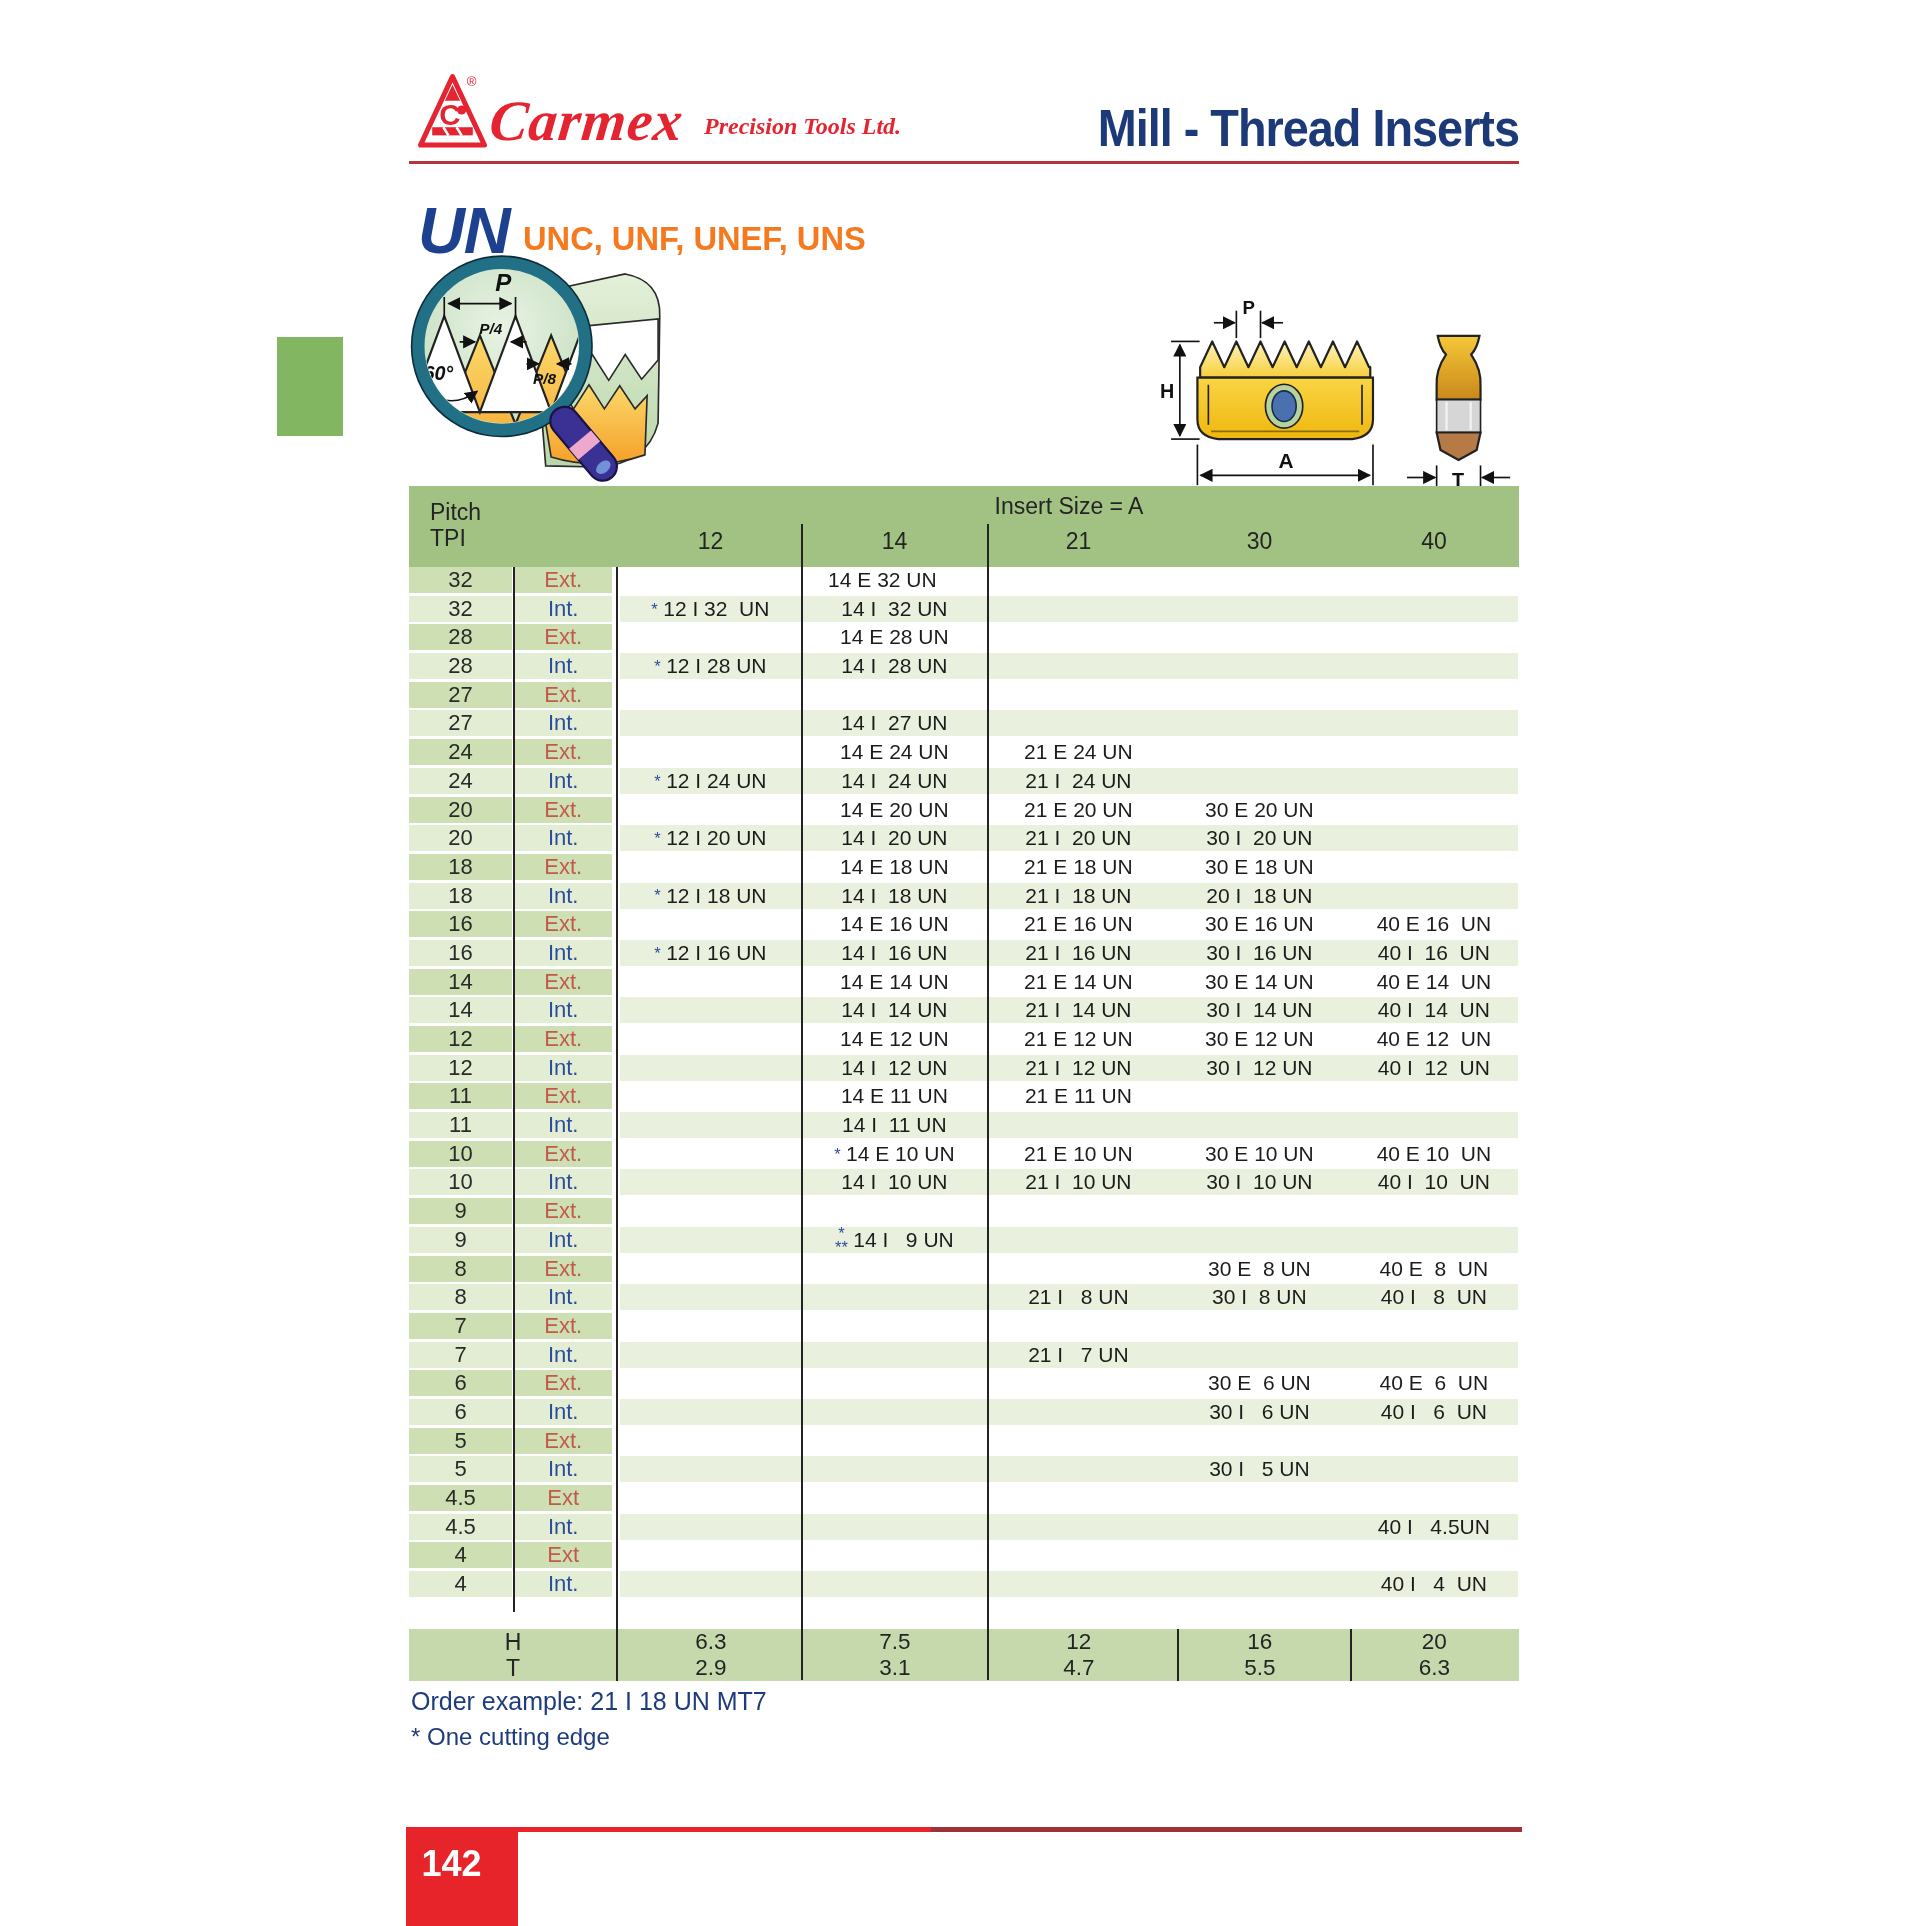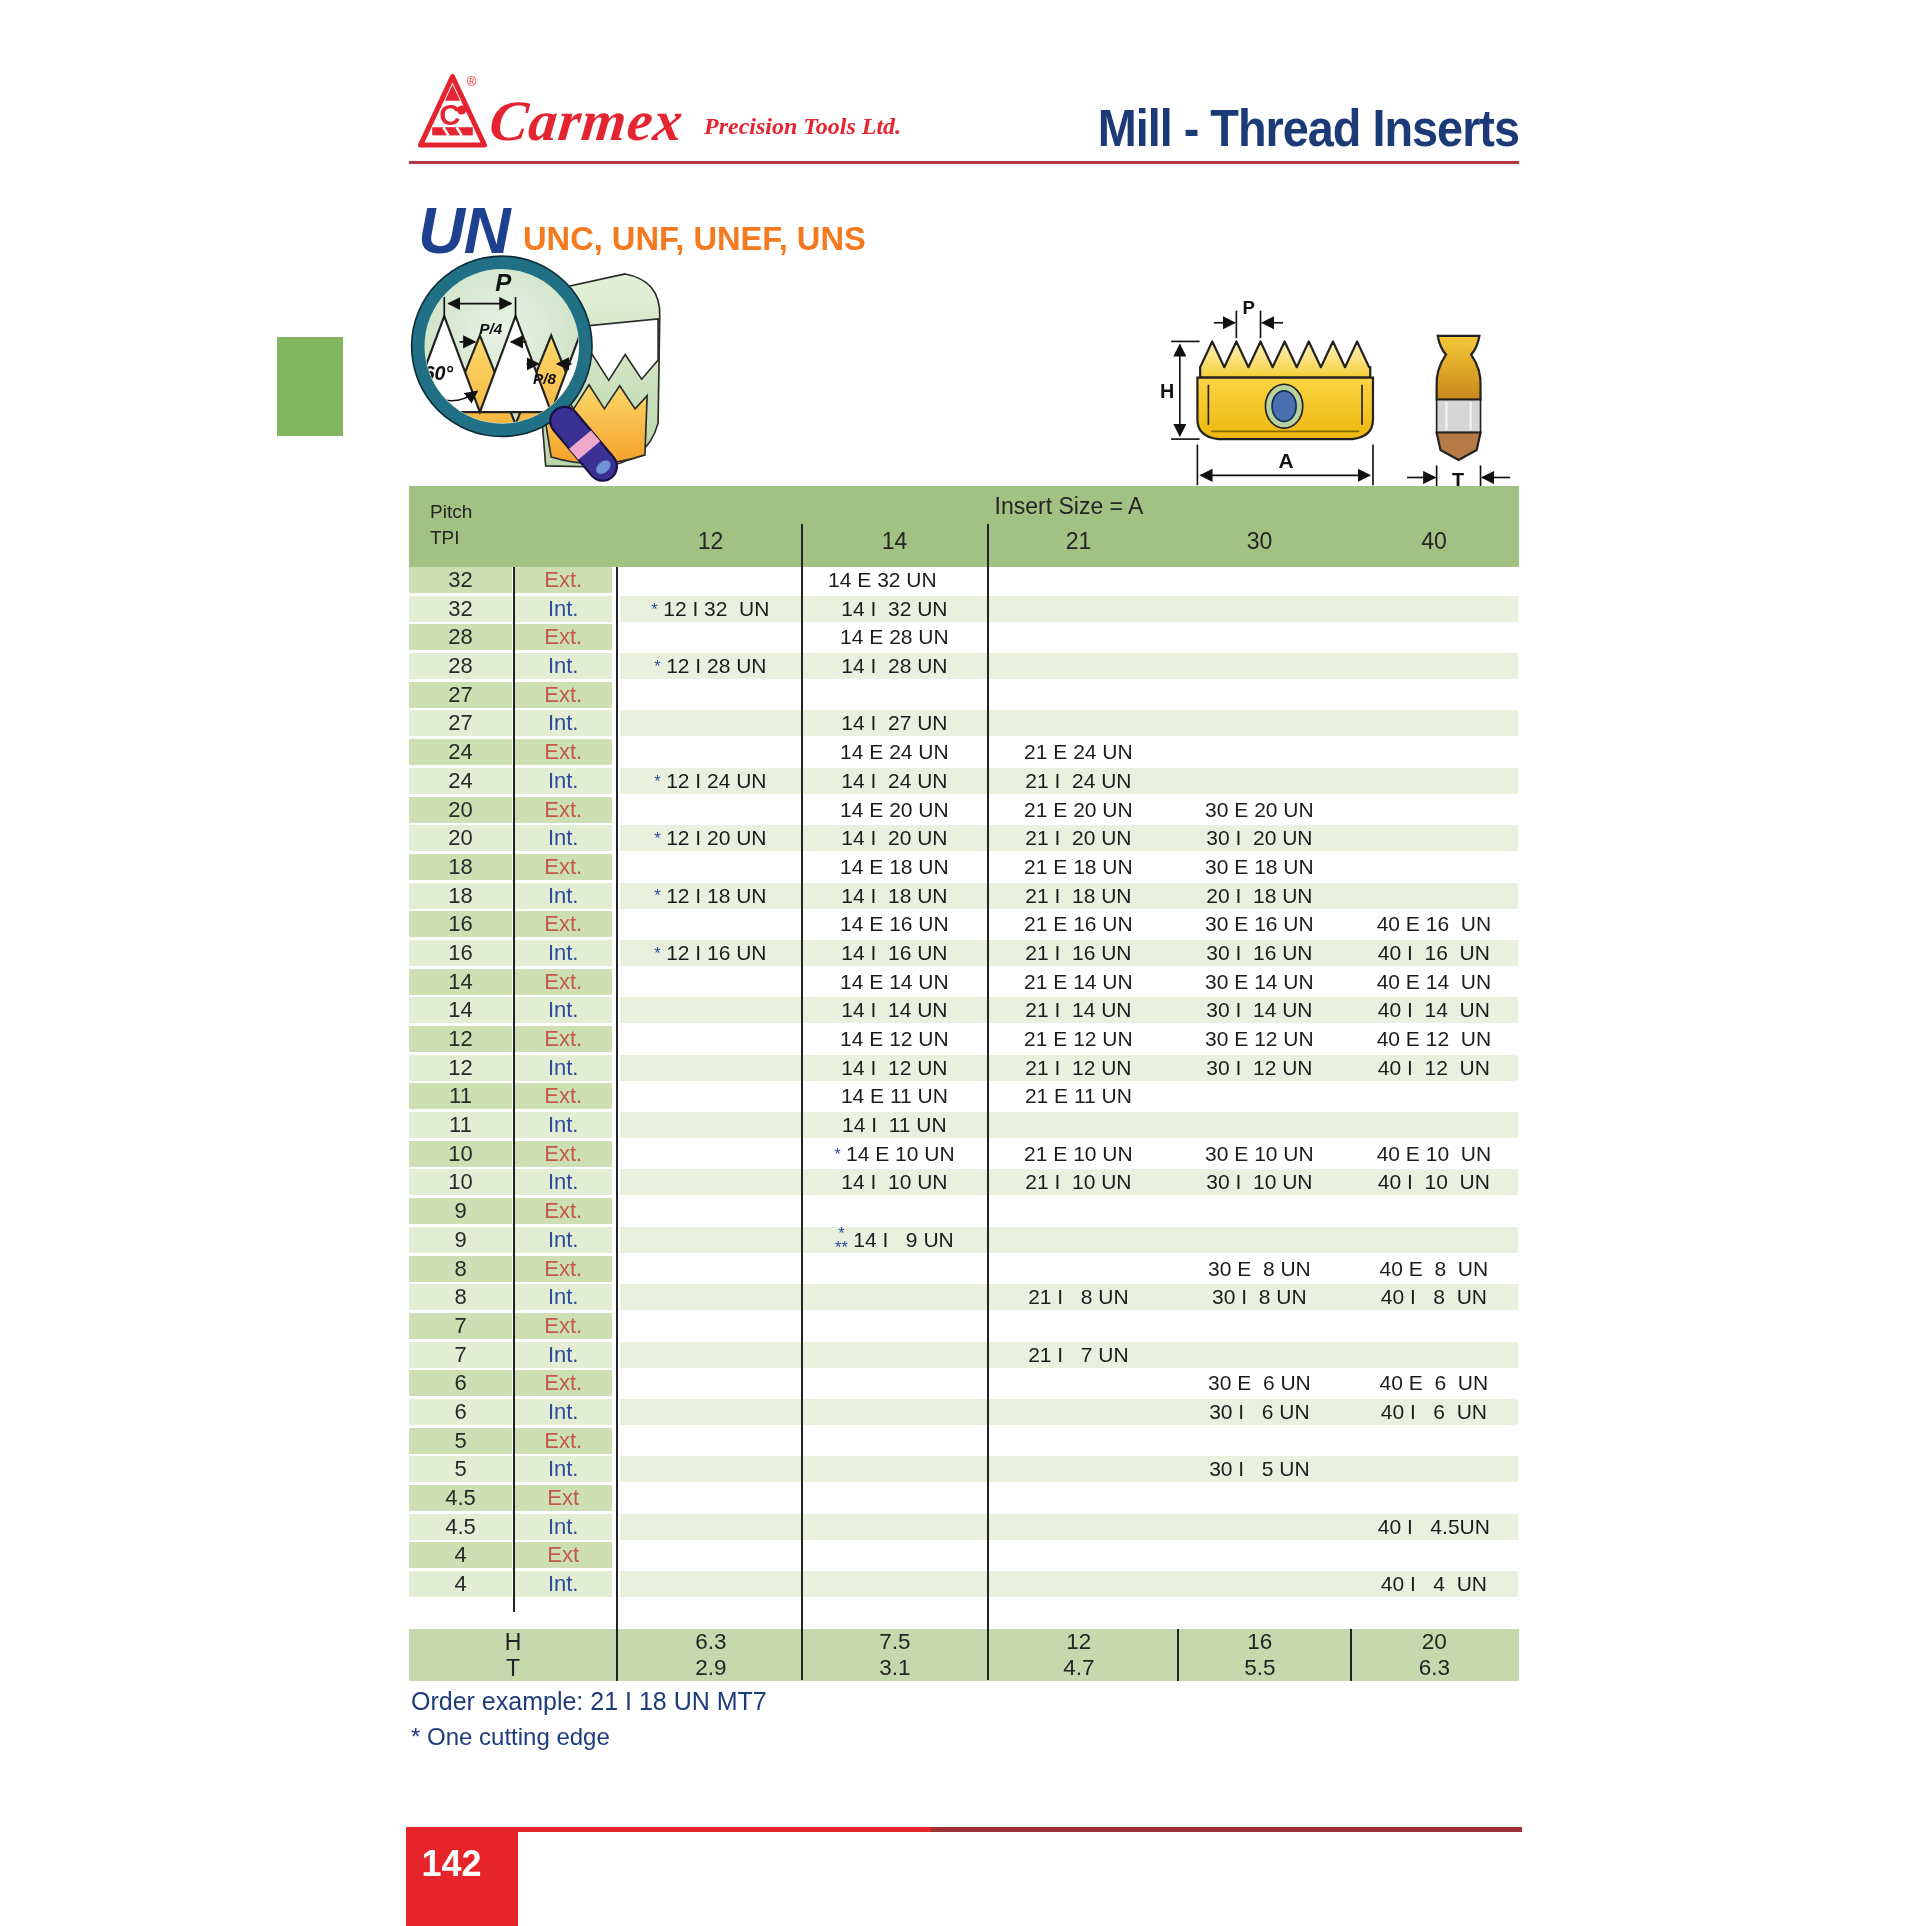--- a/index.html
+++ b/index.html
@@ -21,21 +21,21 @@
   
   .un-code{left:418px;top:193px;font-size:65px;font-weight:bold;font-style:italic;
            color:#1d418f;letter-spacing:-1.1px;}
   .un-sub{left:523px;top:219px;font-size:34px;font-weight:bold;color:#f5791e;
           transform:scaleX(.96);transform-origin:left center;}
 
   .green-square{left:277px;top:337px;width:66px;height:99px;background:#82b660;}
 
   
   .thead{left:409px;top:486px;width:1110px;height:81px;background:#a2c283;}
-  .pitch-label{left:21px;top:13px;font-size:19px;color:#242424;line-height:26px;white-space:pre-line;}
+  .pitch-label{left:21px;top:13px;font-size:23px;color:#242424;line-height:26px;white-space:pre-line;}
   .group-header{left:211px;top:6.6px;width:898px;text-align:center;font-size:23px;color:#242424;}
   .colheads{left:0;top:36px;width:1110px;height:38px;display:flex;padding-left:211px;box-sizing:border-box;}
   .colhead{display:flex;align-items:center;justify-content:center;font-size:23px;color:#242424;}
 
   .tbody{left:409px;top:567px;width:1110px;display:flex;flex-direction:column;gap:2.7px;}
   .trow{display:flex;height:26px;}
   .cell{display:flex;align-items:center;justify-content:center;}
   .pitch{width:103px;margin-right:2.2px;font-size:22px;color:#2a2a2a;}
   .type{width:98px;margin-right:7.7px;font-size:22px;}
   .ext .pitch,.ext .type{background:#cddfb3;}

